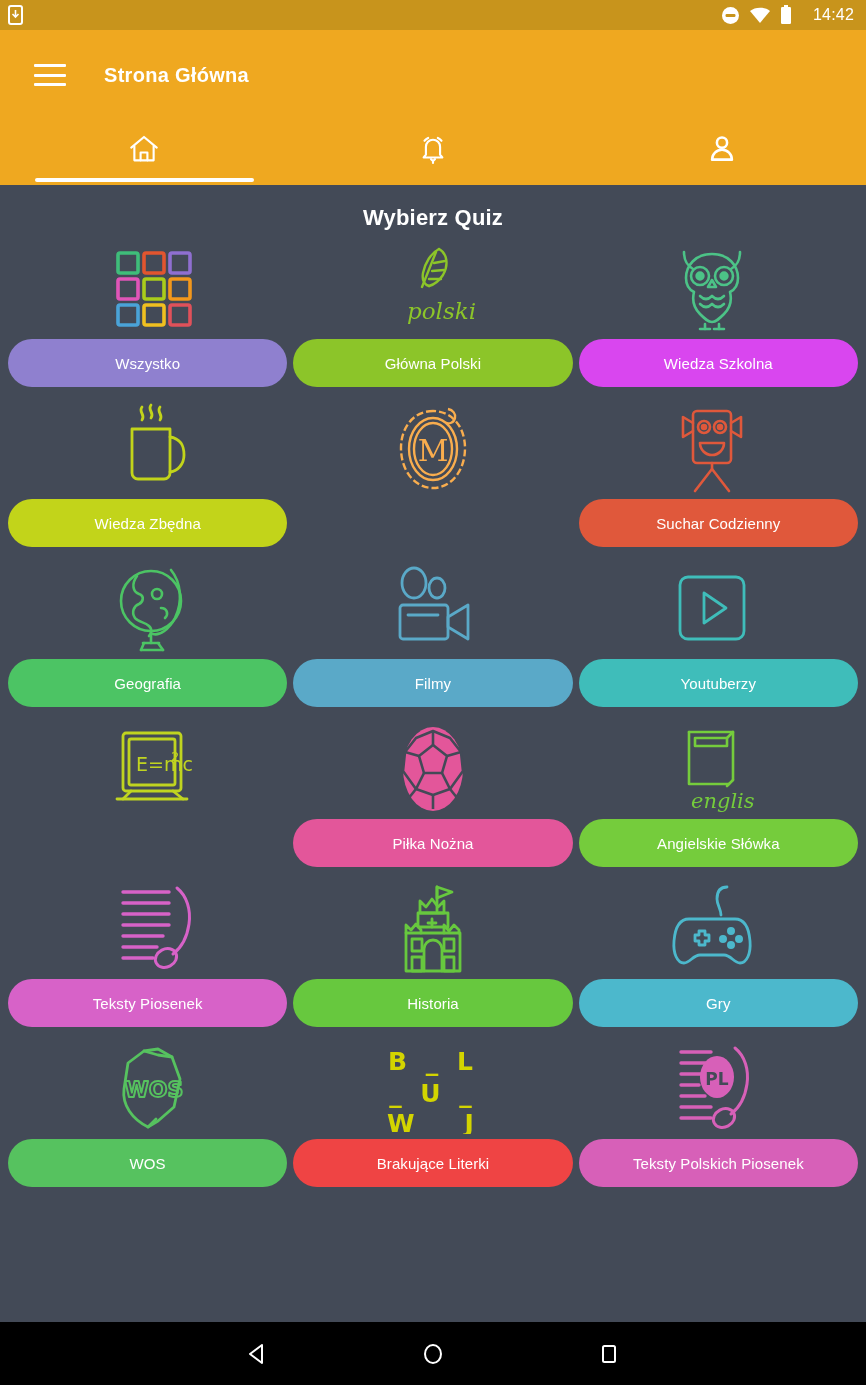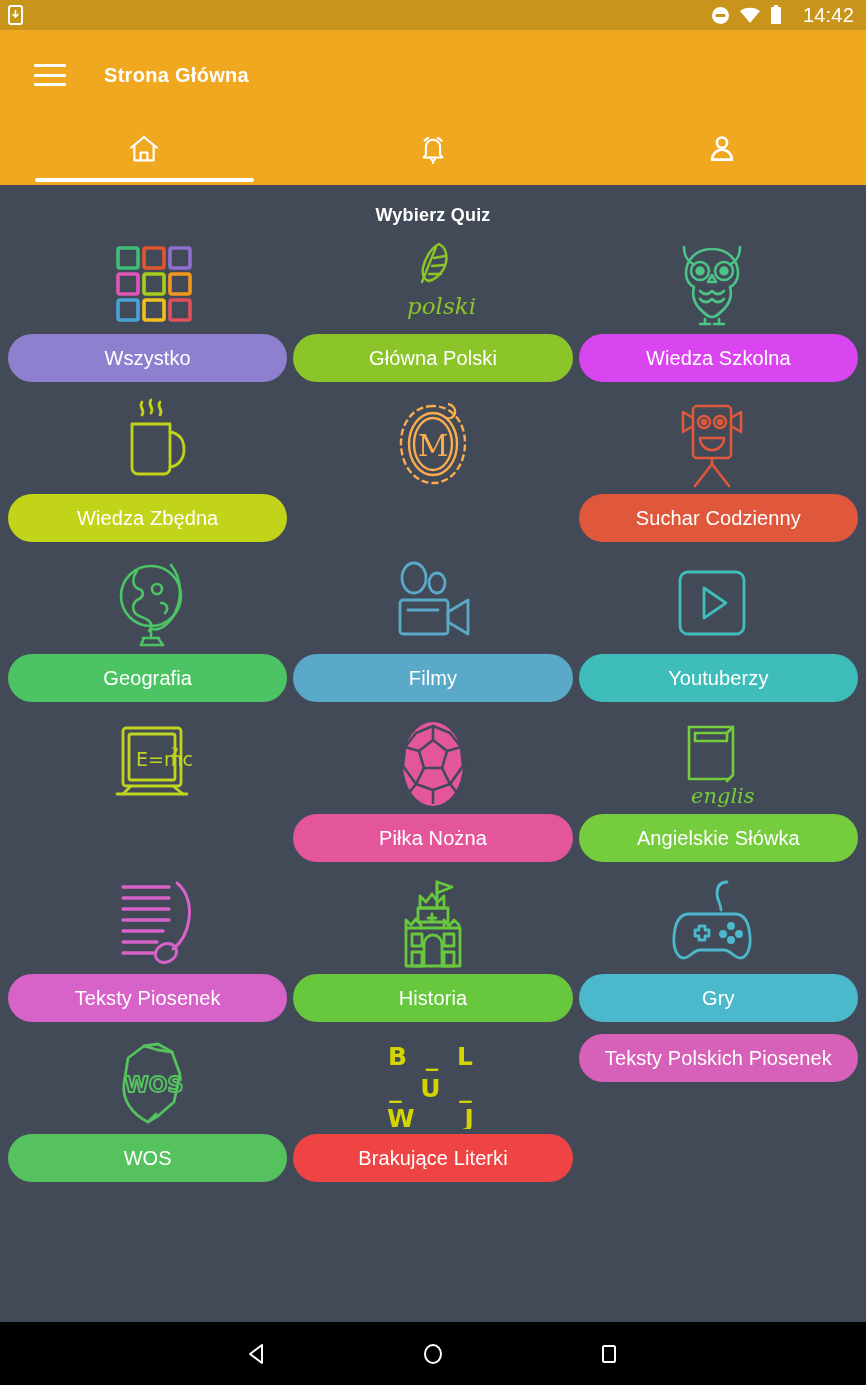--- a/index.html
+++ b/index.html
@@ -12,51 +12,51 @@
   .phone { position: relative; width: 866px; height: 1385px; background: #434a57; }
 
   
   .statusbar {
     height: 30px; background: #c8941c;
     display: flex; align-items: center; justify-content: space-between;
     padding: 0 12px 0 8px;
   }
   .sb-left { display: flex; align-items: center; gap: 6px; }
   .sb-right { display: flex; align-items: center; gap: 9px; }
-  .sb-time { color: #fff; font-size: 20px; font-weight: 500; letter-spacing: .2px; margin-left: 12px; }
+  .sb-time { color: #fff; font-size: 16px; font-weight: 500; letter-spacing: .2px; margin-left: 12px; }
   .sb-ico { display: inline-flex; }
 
   
   .appbar { background: #efa820; height: 155px; position: relative; }
   .appbar-top { height: 90px; display: flex; align-items: center; padding-left: 34px; gap: 38px; }
   .hamburger { width: 32px; height: 22px; display: flex; flex-direction: column;
     justify-content: space-between; cursor: pointer; }
   .hamburger i { display: block; height: 3px; background: #fff; border-radius: 1px; }
   .appbar-title { color: #fff; font-size: 20px; font-weight: 700; letter-spacing: .3px; }
 
   .tabs { display: flex; height: 62px; }
   .tab { flex: 1; display: flex; align-items: center; justify-content: center;
          position: relative; cursor: pointer; }
   .tab .ind { position: absolute; bottom: 0; left: 12%; width: 76%; height: 4px;
     background: #fff; border-radius: 2px; }
 
   
   .content { background: #434a57; height: calc(1385px - 30px - 155px - 63px); overflow: hidden; }
-  .section-title { text-align: center; color: #fff; font-size: 18px; font-weight: 700;
+  .section-title { text-align: center; color: #fff; font-size: 22px; font-weight: 700;
     padding: 20px 0 8px; letter-spacing: .2px; }
 
   .grid { display: grid; grid-template-columns: repeat(3, 1fr); row-gap: 0px;
           padding: 0 14px; }
   .cell { display: flex; flex-direction: column; align-items: center; }
   .icon-wrap { height: 100px; display: flex; align-items: center; justify-content: center; }
   .icon-wrap svg { display: block; }
   .quiz-btn {
     width: 100%; height: 48px; border-radius: 24px; border: none;
     display: flex; align-items: center; justify-content: center;
-    color: #fff; font-size: 20px; font-weight: 400; cursor: pointer;
+    color: #fff; font-size: 15px; font-weight: 400; cursor: pointer;
     font-family: "Liberation Sans", sans-serif; letter-spacing: .1px;
     margin-bottom: 12px;
   }
   .cell:nth-child(3n+1) .quiz-btn { margin-right: 12px; }
   .cell:nth-child(3n+2) .quiz-btn { margin-left: 6px; margin-right: 6px; }
   .cell:nth-child(3n) .quiz-btn { margin-left: 12px; }
 
   
   .navbar { position: absolute; bottom: 0; left: 0; width: 866px; height: 63px;
     background: #000; display: flex; align-items: center; justify-content: center; gap: 148px; }
@@ -401,20 +401,35 @@
           <svg width="120" height="90" viewBox="0 0 120 90" fill="none">
             <text x="60" y="26" text-anchor="middle" font-family="DejaVu Sans, sans-serif" font-size="25" font-weight="bold" fill="#d3d400" letter-spacing="5">B _ L</text>
             <text x="60" y="58" text-anchor="middle" font-family="DejaVu Sans, sans-serif" font-size="25" font-weight="bold" fill="#d3d400" letter-spacing="5">_ U _</text>
             <text x="60" y="88" text-anchor="middle" font-family="DejaVu Sans, sans-serif" font-size="25" font-weight="bold" fill="#d3d400" letter-spacing="5">W _ J</text>
           </svg>
         </div>
         <button class="quiz-btn" style="background:#ef4444">Brakujące Literki</button>
       </div>
 
       <div class="cell">
+        <div class="icon-wrap">
+          <svg width="86" height="90" viewBox="0 0 86 90" fill="none" stroke="#d760b8" stroke-width="3.4" stroke-linecap="round">
+            <path d="M12 8 h30"></path>
+              <path d="M12 19 h30"></path>
+              <path d="M12 30 h22"></path>
+            <path d="M12 41 h18"></path>
+              <path d="M12 52 h24"></path>
+              <path d="M12 63 h30"></path>
+            <path d="M12 74 h30"></path>
+            <path d="M66 4 C76 12 80 26 78 40 C76 54 70 64 62 70" stroke-width="3"></path>
+            <ellipse cx="55" cy="74" rx="11" ry="9" transform="rotate(-28 55 74)" stroke-width="3"></ellipse>
+            <ellipse cx="48" cy="33" rx="17" ry="21" fill="#d760b8" stroke="none"></ellipse>
+            <text x="48" y="41" text-anchor="middle" font-family="DejaVu Sans, sans-serif" font-size="17" font-weight="bold" fill="#434a57" stroke="none">PL</text>
+          </svg>
+        </div>
         <button class="quiz-btn" style="background:#d760b8">Teksty Polskich Piosenek</button>
       </div>
 
     </div>
   </div>
 
   <div class="navbar">
     <span class="nav-btn">
       <svg width="28" height="28" viewBox="0 0 28 28" fill="none" stroke="#fff" stroke-width="2" stroke-linejoin="round">
         <path d="M19 5 L7 14 L19 23 Z"></path>

